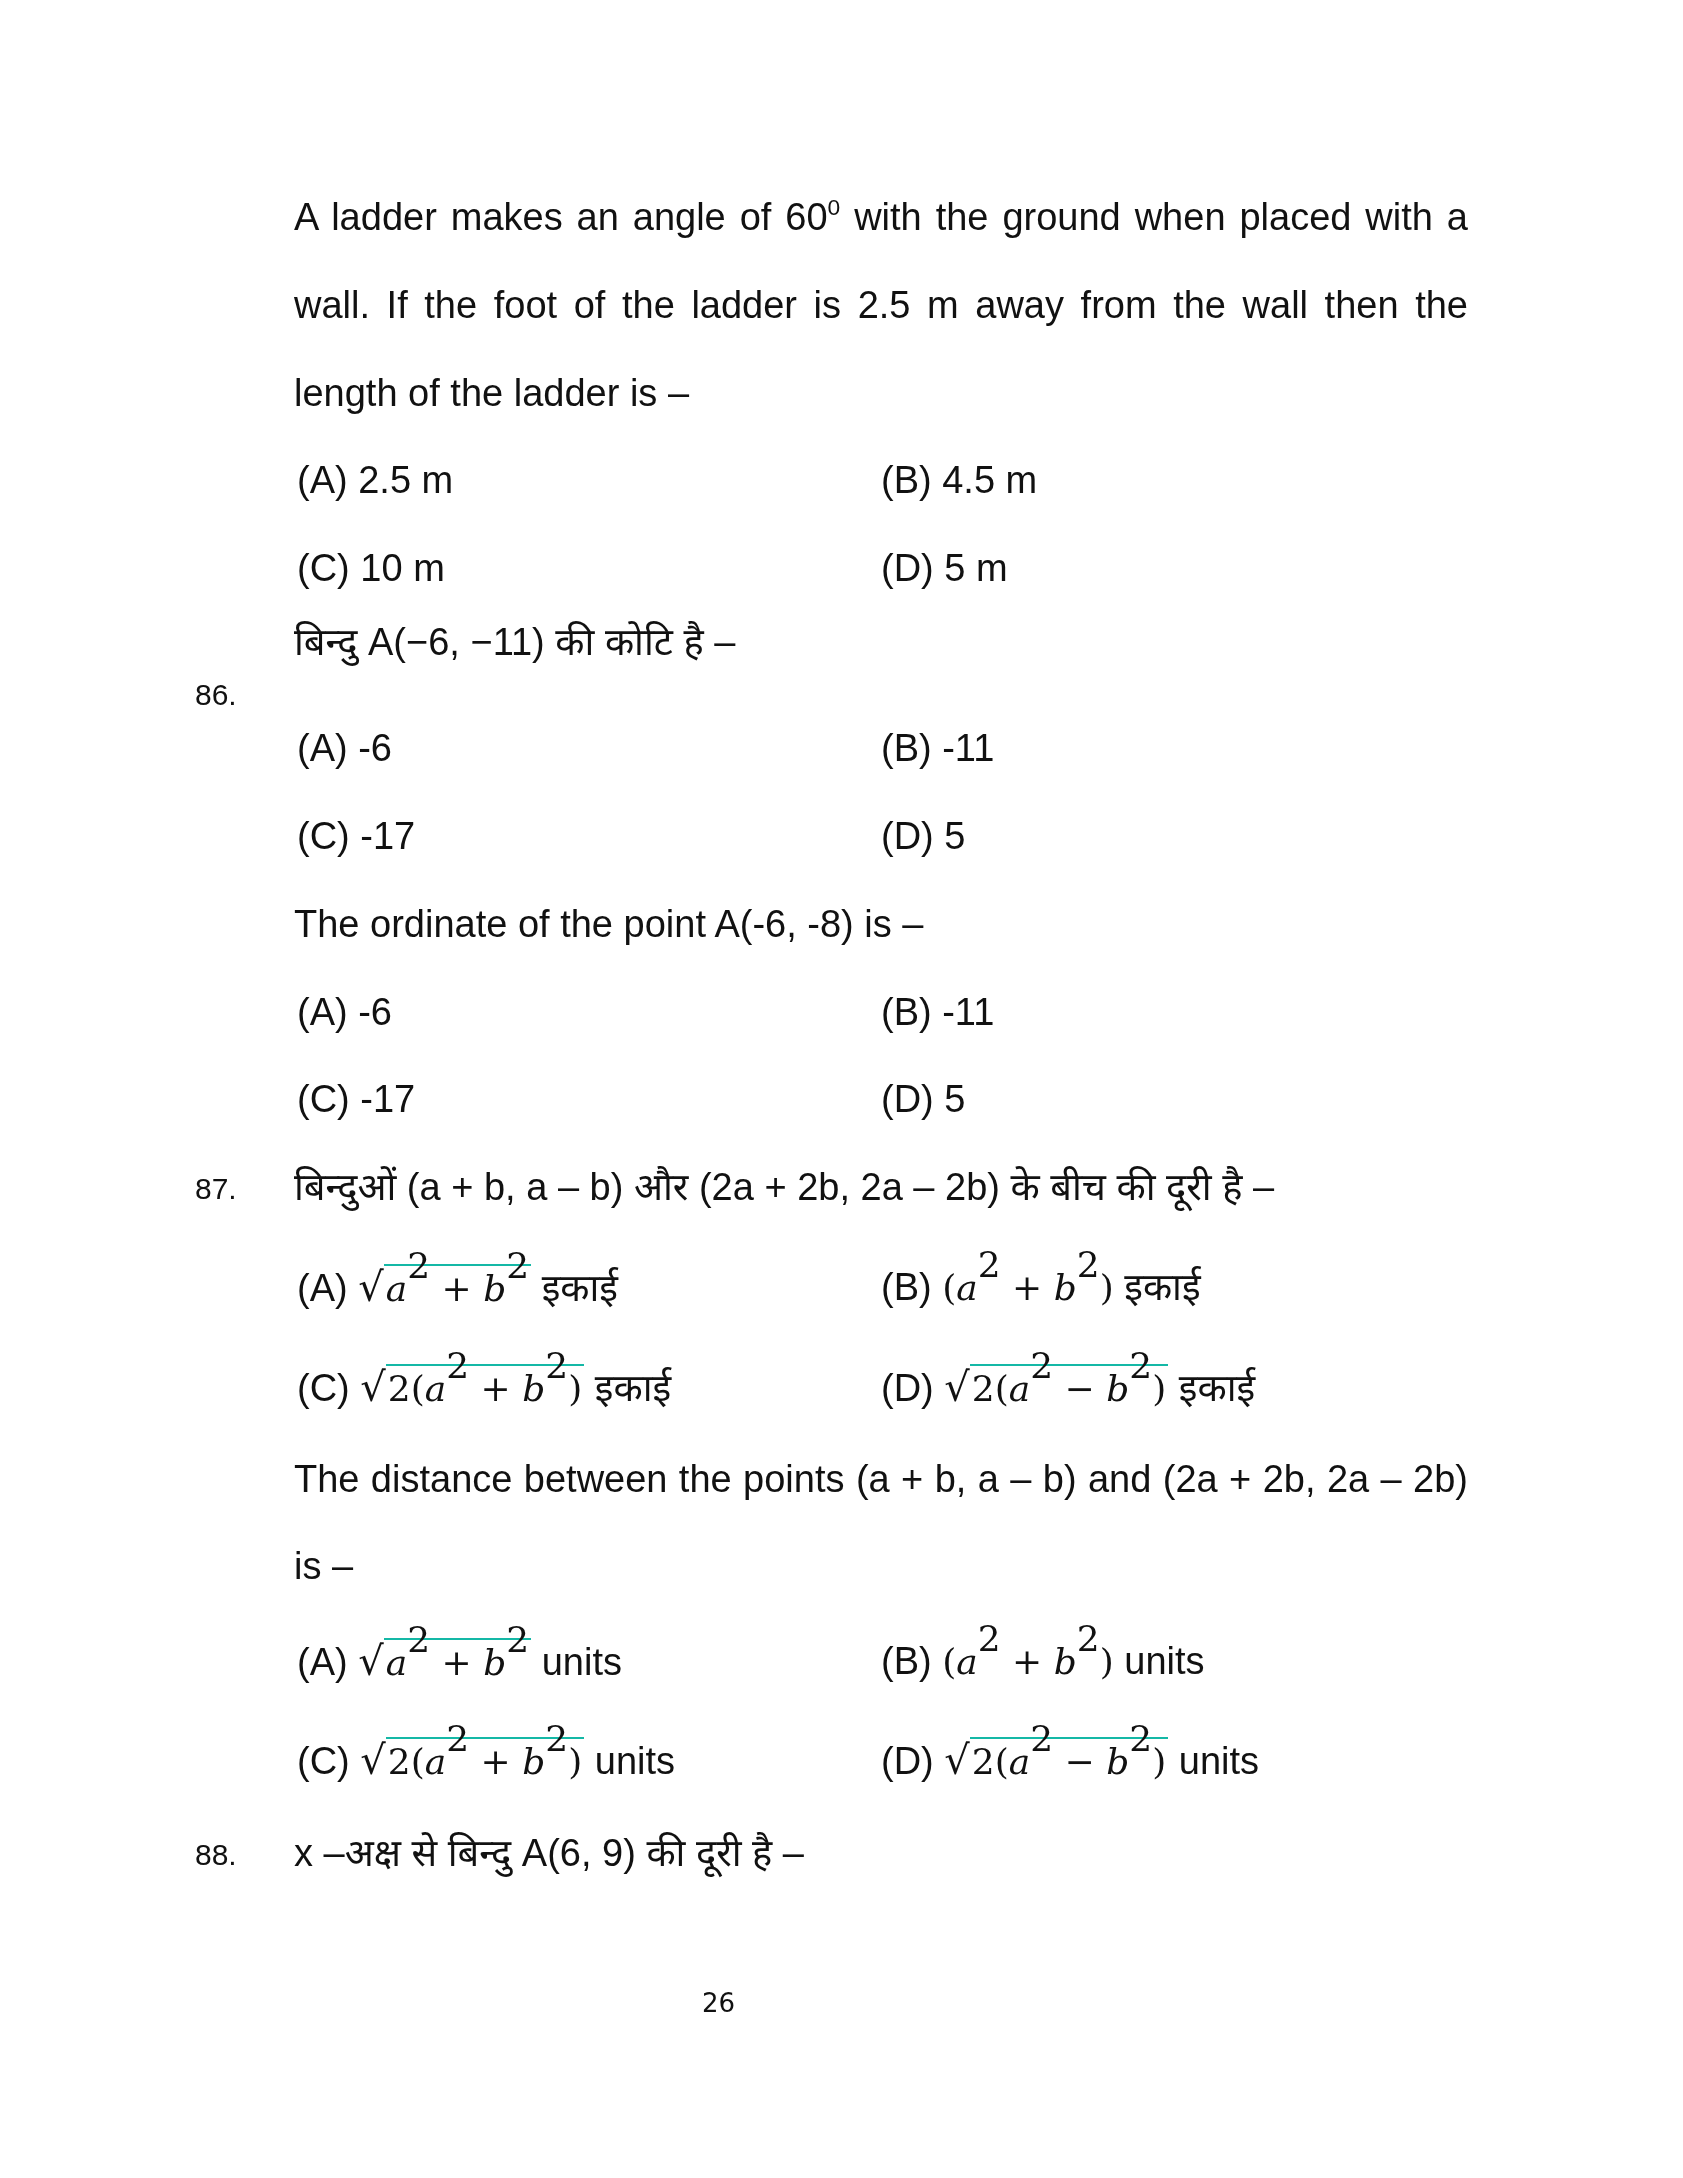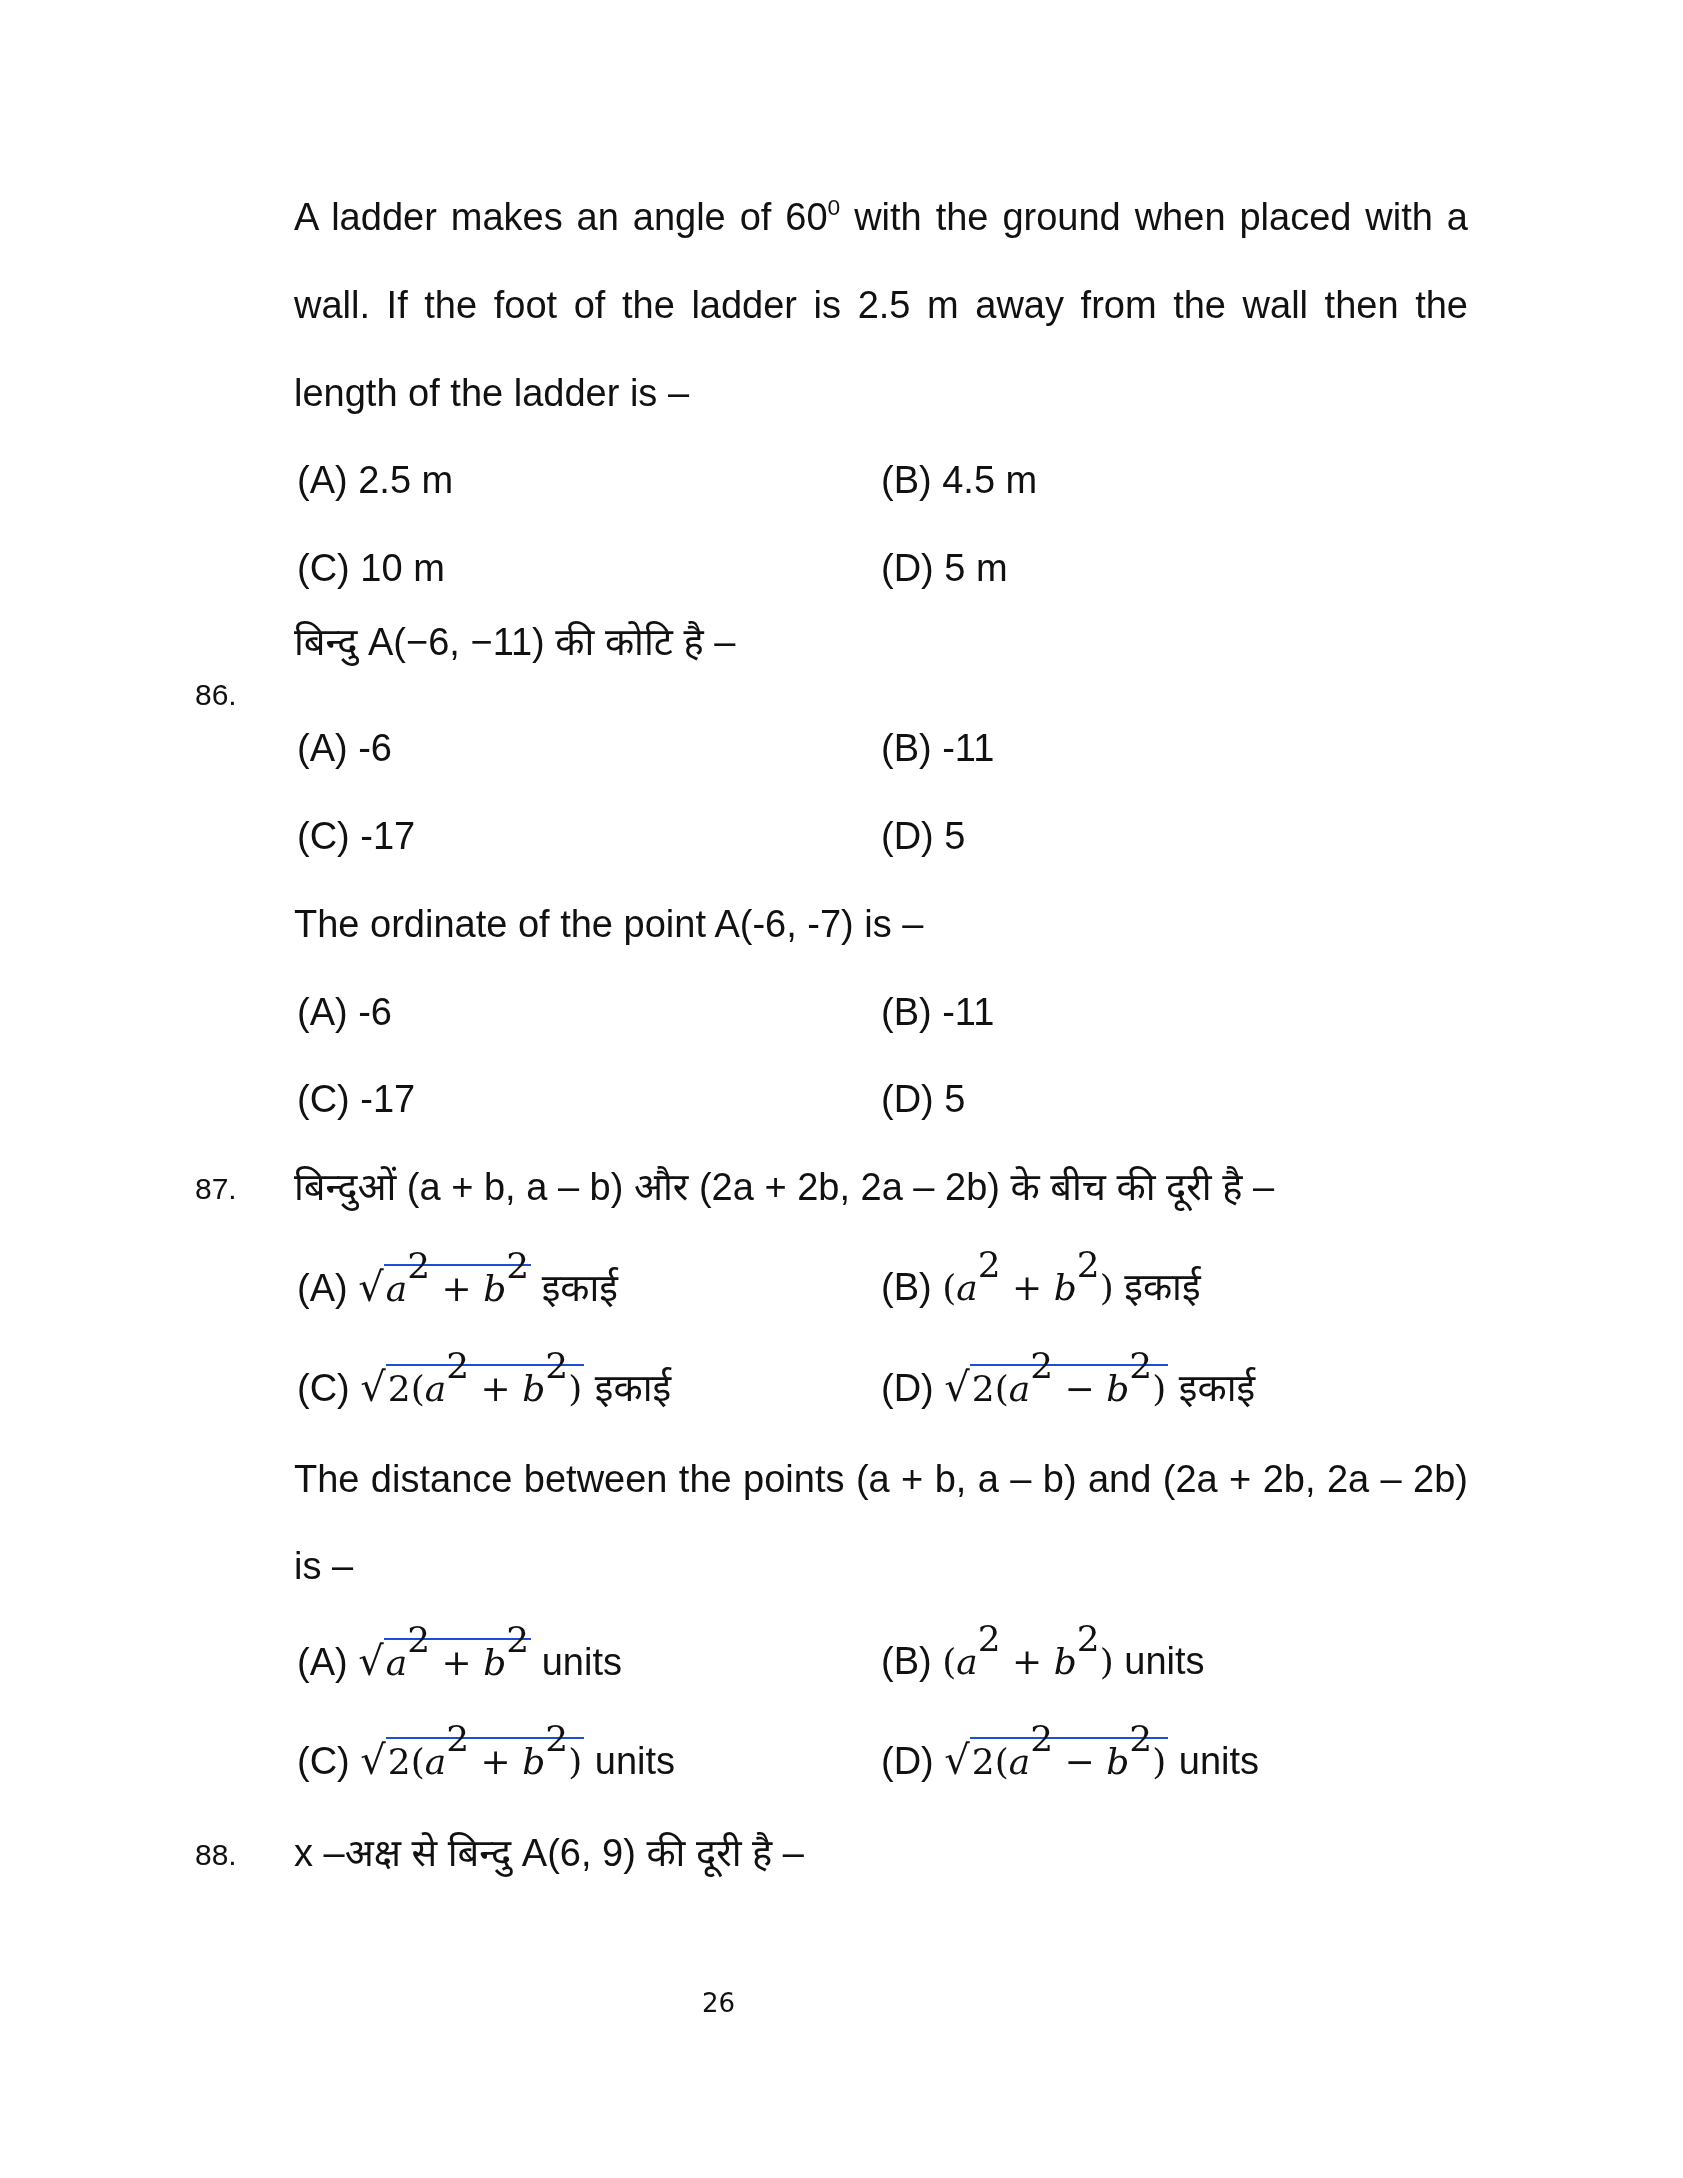--- a/index.html
+++ b/index.html
@@ -9,42 +9,42 @@
   .justify { text-align: justify; text-align-last: justify; width: 1174px; }
   .qnum { position: absolute; left: 195px; font-size: 30px; line-height: 44px; }
   .colA { left: 297px; }
   .colB { left: 881px; }
   .indent { left: 294px; }
   .math { font-family: "DejaVu Serif", serif; font-style: italic; font-size: 36px; }
   .up { font-family: "DejaVu Serif", serif; font-style: normal; font-size: 36px; }
   sup { font-size: 60%; vertical-align: 0.65em; line-height: 0; }
   .sqrt { display: inline-block; position: relative; }
   .sqrt .rad { font-family: "DejaVu Serif", serif; font-style: normal; font-size: 40px; }
-  .sqrt .under { border-top: 2px solid #1d4ed8; padding: 2px 2px 0 2px; }
+  .sqrt .under { border-top: 2px solid #14b8a6; padding: 2px 2px 0 2px; }
   .pagenum { position: absolute; left: 0; width: 1437px; text-align: center; top: 1988px;
              font-family: "DejaVu Sans", sans-serif; font-size: 26px; }
 </style>
 </head>
 <body>
 
 <div class="line justify indent" style="top:195px;"><span>A ladder makes an angle of 60</span><sup>0</sup><span> with the ground when placed with a</span></div>
 <div class="line justify indent" style="top:283px;">wall. If the foot of the ladder is 2.5 m away from the wall then the</div>
 <div class="line indent" style="top:371px;">length of the ladder is –</div>
 <div class="line colA" style="top:458px;">(A) 2.5 m</div>
 <div class="line colB" style="top:458px;">(B) 4.5 m</div>
 <div class="line colA" style="top:546px;">(C) 10 m</div>
 <div class="line colB" style="top:546px;">(D) 5 m</div>
 
 <div class="qnum" style="top:673px;">86.</div>
 <div class="line indent" style="top:620px;">बिन्दु A(−6, −11) की कोटि है –</div>
 <div class="line colA" style="top:726px;">(A) -6</div>
 <div class="line colB" style="top:726px;">(B) -11</div>
 <div class="line colA" style="top:814px;">(C) -17</div>
 <div class="line colB" style="top:814px;">(D) 5</div>
-<div class="line indent" style="top:902px;">The ordinate of the point A(-6, -7) is –</div>
+<div class="line indent" style="top:902px;">The ordinate of the point A(-6, -8) is –</div>
 <div class="line colA" style="top:990px;">(A) -6</div>
 <div class="line colB" style="top:990px;">(B) -11</div>
 <div class="line colA" style="top:1077px;">(C) -17</div>
 <div class="line colB" style="top:1077px;">(D) 5</div>
 
 <div class="qnum" style="top:1167px;">87.</div>
 <div class="line indent" style="top:1165px;">बिन्दुओं (a + b, a – b) और (2a + 2b, 2a – 2b) के बीच की दूरी है –</div>
 
 <div class="line colA" style="top:1265px;">
   <span>(A)</span>

